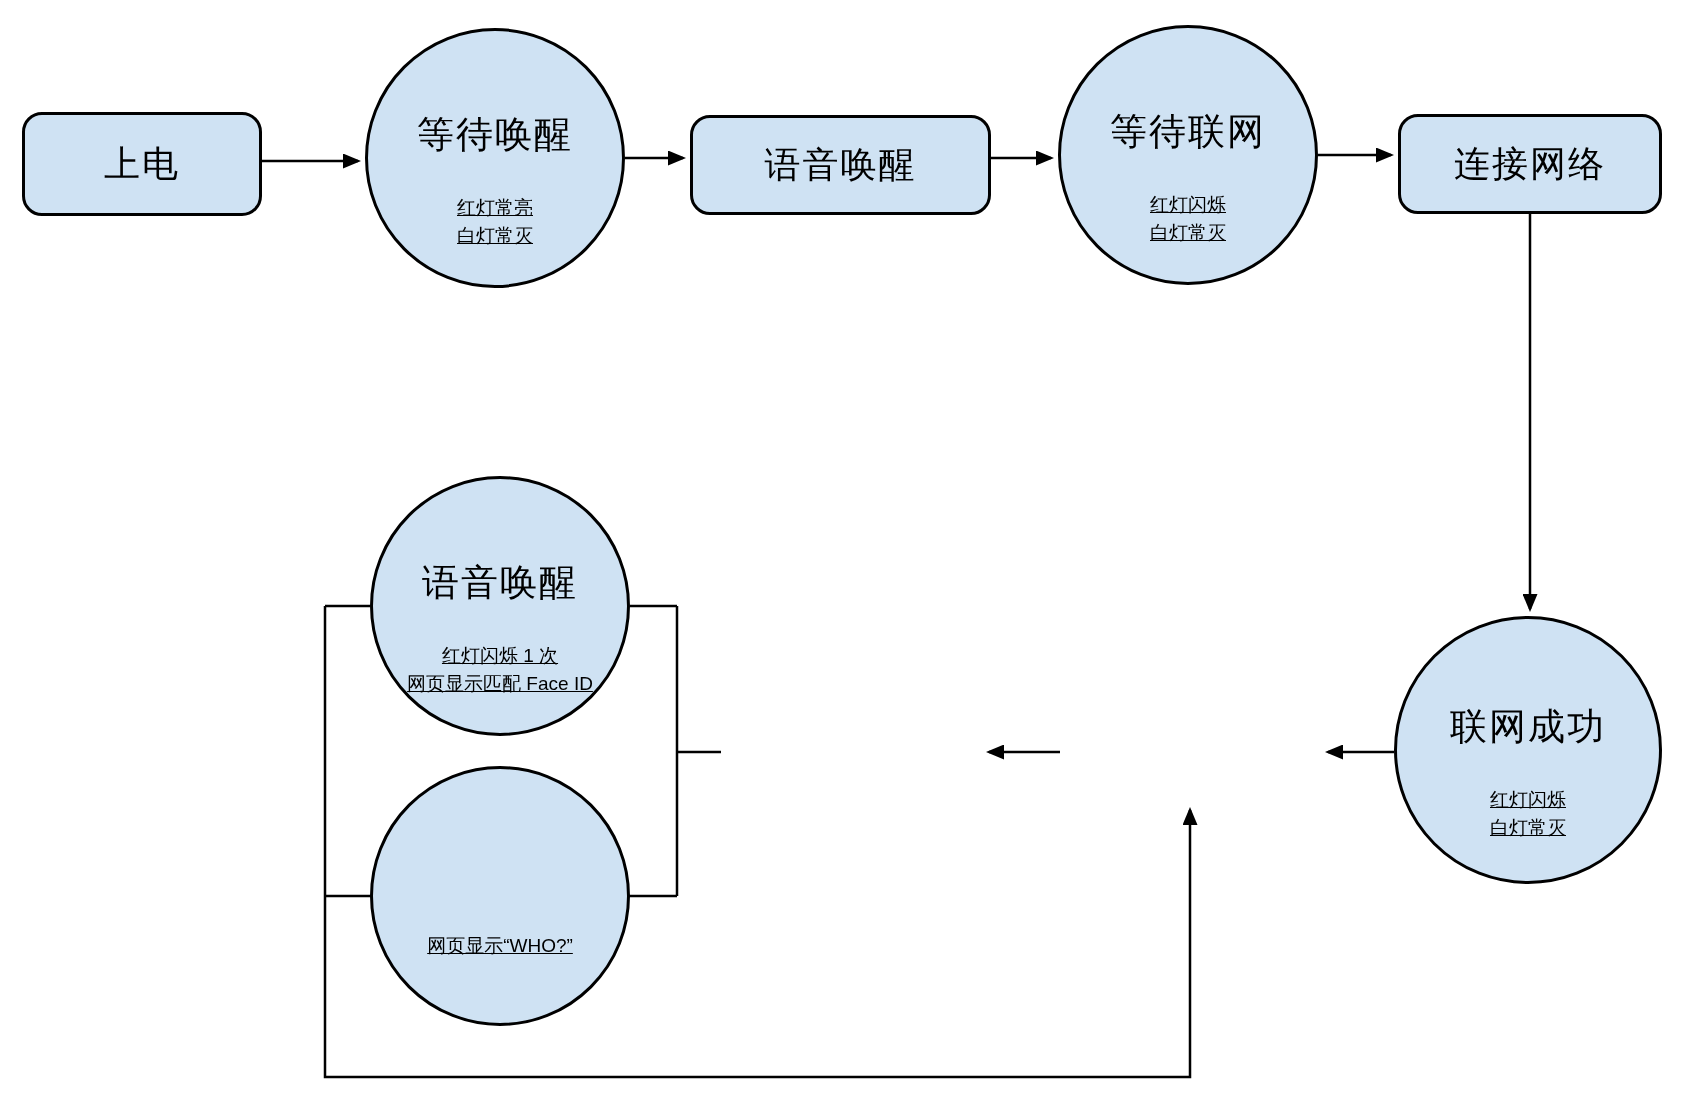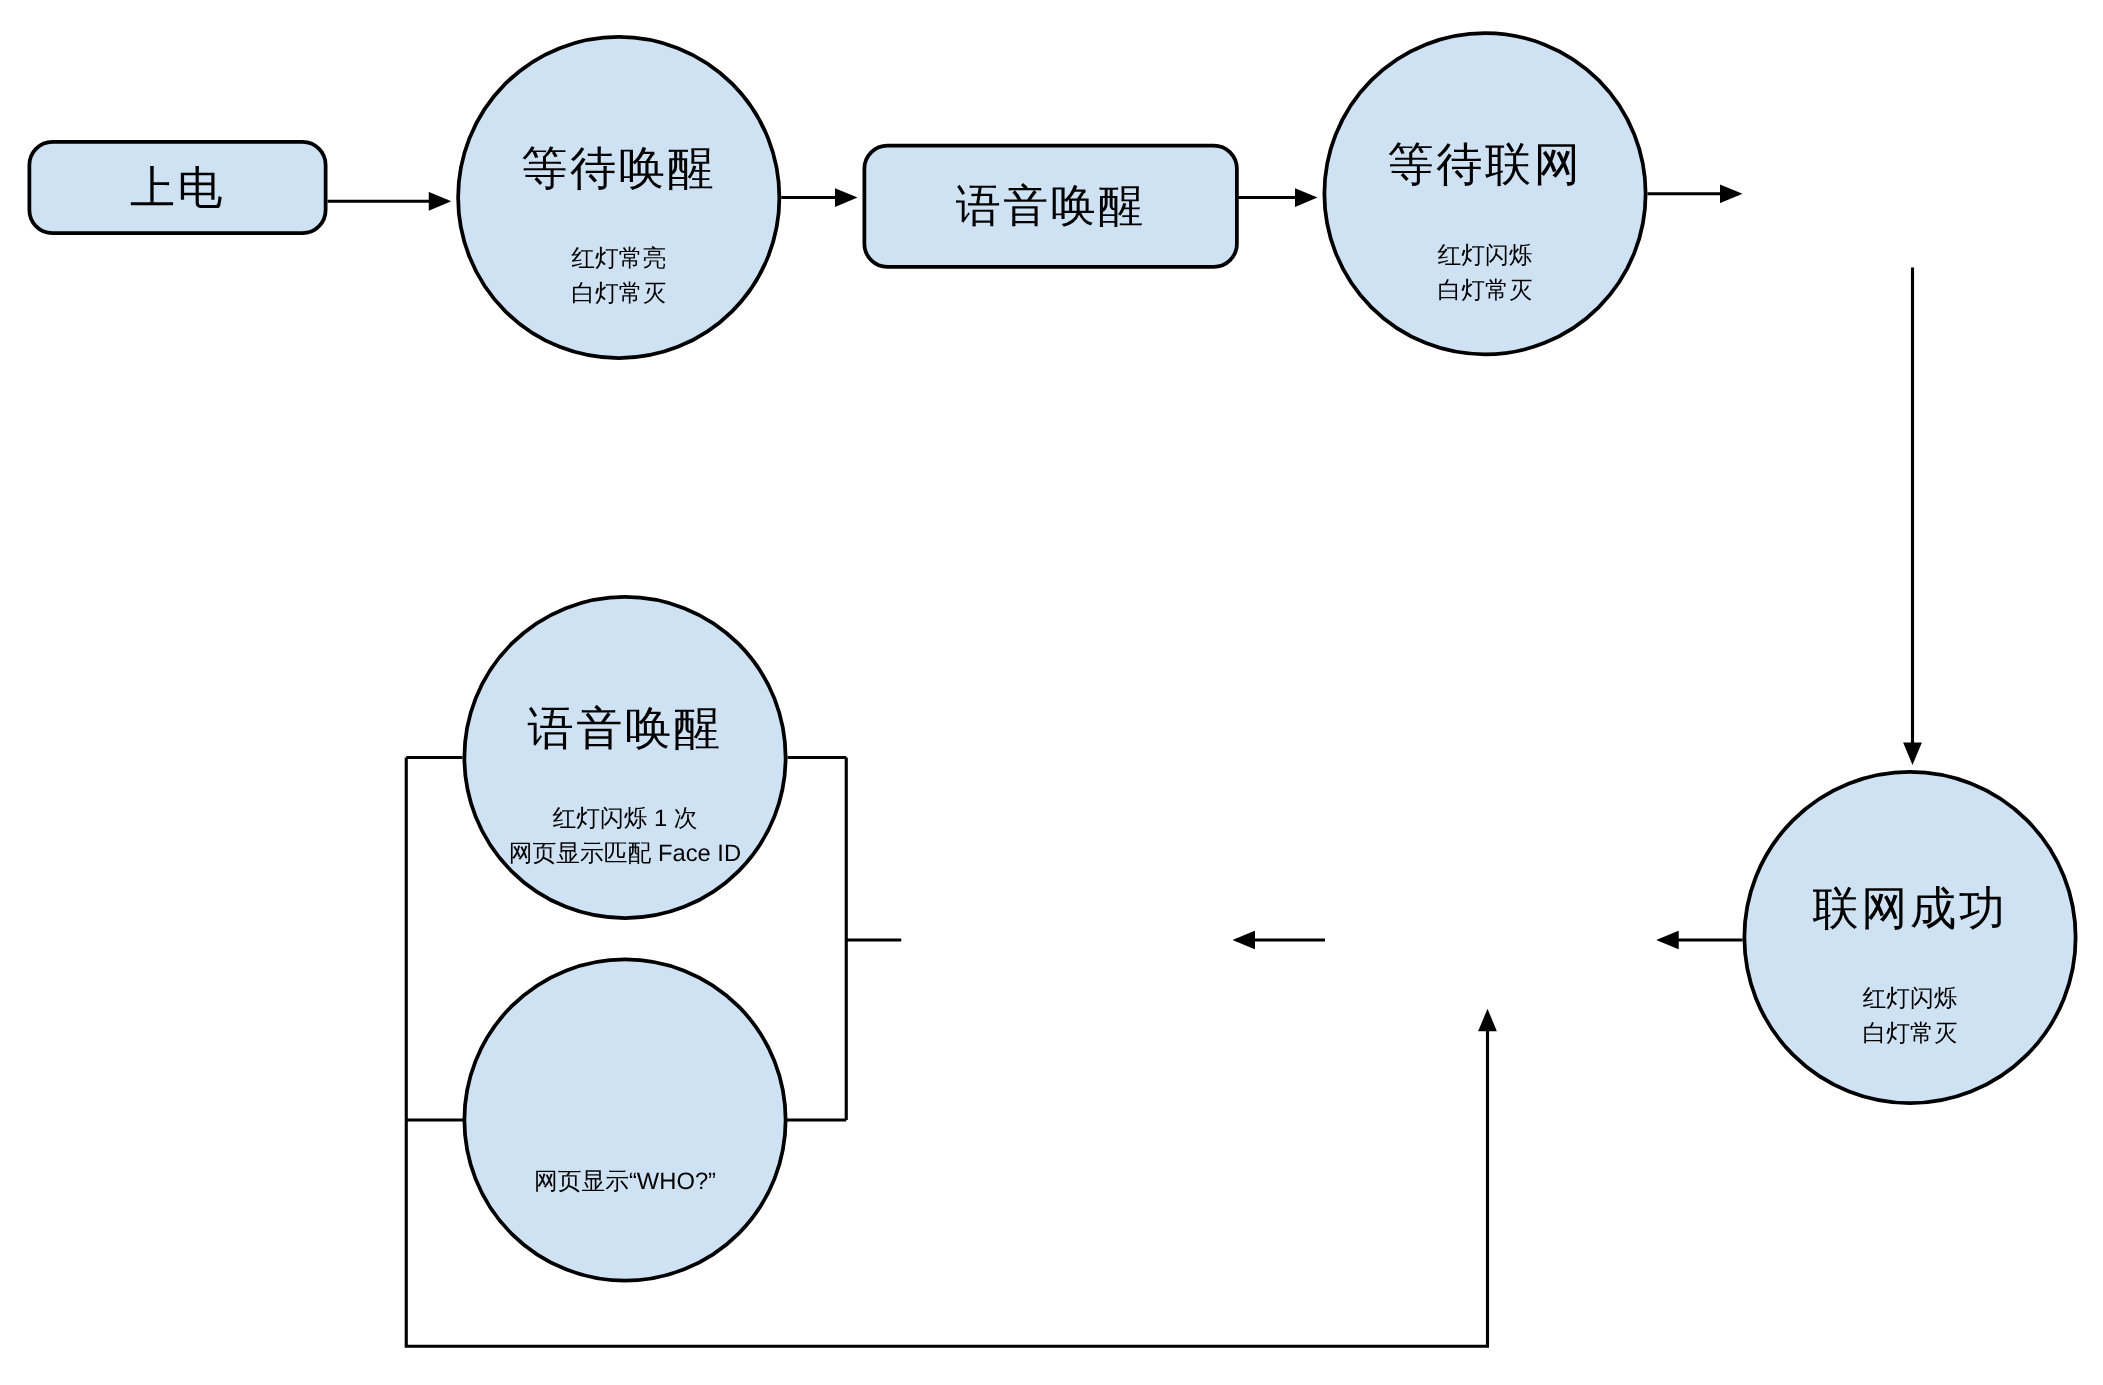--- a/index.html
+++ b/index.html
@@ -27,21 +27,21 @@
     background:var(--node-fill);
     border:3px solid var(--node-border);
     border-radius:50%;
   }
   .circle-title{
     position:absolute;left:0;right:0;top:calc(50% - 81px);
     text-align:center;font-size:37px;line-height:44px;letter-spacing:2px;white-space:nowrap;margin-top:36px;
   }
   .circle-notes{
     position:absolute;left:0;right:0;top:calc(50% + 36px);
-    text-align:center;font-size:19px;line-height:28px;white-space:nowrap;
+    text-align:center;font-size:19px;line-height:28px;white-space:nowrap;text-decoration:underline;
   }
 </style>
 </head>
 <body>
 
 <div class="canvas">
 
   <svg class="connectors" viewBox="0 0 1682 1108">
     <defs>
       <marker id="arrow" viewBox="0 0 12 10" refX="10" refY="5" markerWidth="9" markerHeight="6" orient="auto">
@@ -59,21 +59,21 @@
 
     <line x1="721" y1="752" x2="677" y2="752"></line>
     <line x1="677" y1="606" x2="677" y2="896"></line>
     <line x1="630" y1="606" x2="677" y2="606"></line>
     <line x1="629" y1="896" x2="677" y2="896"></line>
     <line x1="325" y1="606" x2="370" y2="606"></line>
     <line x1="325" y1="896" x2="371" y2="896"></line>
     <path class="link" d="M325 606 L325 1077 L1190 1077 L1190 810" marker-end="url(#arrow)"></path>
   </svg>
 
-  <div class="rect-node" style="left:22px;top:112px;width:240px;height:76px">
+  <div class="rect-node" style="left:22px;top:112px;width:240px;height:104px">
     <span class="node-label">上电</span>
   </div>
 
   <div class="circle-node" style="left:365px;top:28px;width:260px;height:260px">
     <div class="circle-title">等待唤醒</div>
     <div class="circle-notes">
       <div>红灯常亮</div>
       <div>白灯常灭</div>
     </div>
   </div>
@@ -83,20 +83,23 @@
   </div>
 
   <div class="circle-node" style="left:1058px;top:25px;width:260px;height:260px">
     <div class="circle-title">等待联网</div>
     <div class="circle-notes">
       <div>红灯闪烁</div>
       <div>白灯常灭</div>
     </div>
   </div>
 
+  <div class="rect-node" style="left:1398px;top:114px;width:264px;height:100px">
+    <span class="node-label">连接网络</span>
+  </div>
 
   <div class="circle-node" style="left:1394px;top:616px;width:268px;height:268px">
     <div class="circle-title">联网成功</div>
     <div class="circle-notes">
       <div>红灯闪烁</div>
       <div>白灯常灭</div>
     </div>
   </div>
 
 

